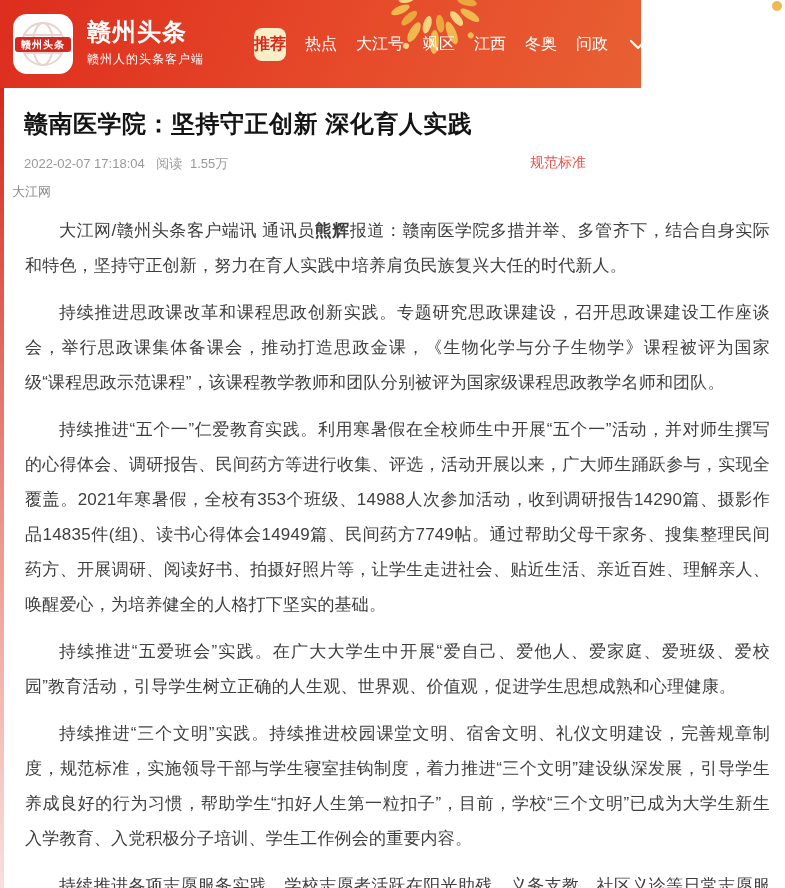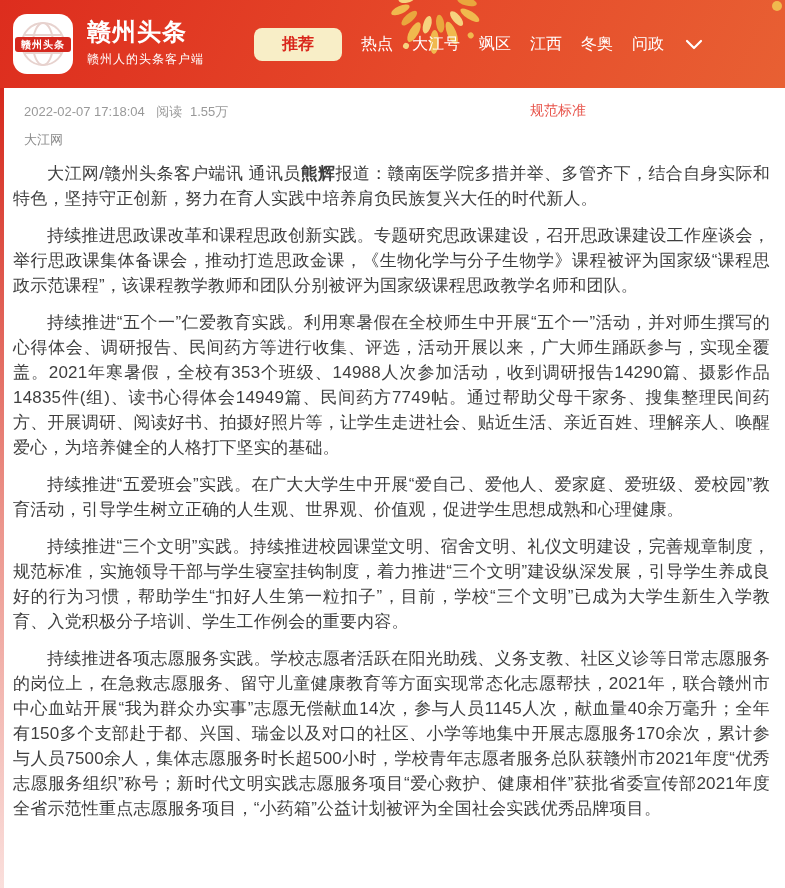--- a/index.html
+++ b/index.html
@@ -7,55 +7,55 @@
     --active-tab-bg:#f8eec7; --active-tab-text:#d9251a;
     --logo-banner-red:#d5281e; --follow-red:#e8534a;
     --meta-gray:#999999; --text-dark:#3e3e3e; --title-black:#141414;
     --firework-gold:#f0b94e; --strip-top:#d5281c; --strip-bottom:#fadfdc;
   }
   html,body{margin:0;padding:0;}
   .page{position:relative;width:785px;height:888px;background:#ffffff;overflow:hidden;
         font-family:"Liberation Sans","DejaVu Sans",sans-serif;}
 
   
-  .header{position:absolute;left:0;top:0;width:785px;height:88px;
+  .header{position:absolute;left:0;top:0;width:641px;height:88px;
           background:linear-gradient(115deg,var(--header-red-1) 0%,var(--header-red-2) 55%,var(--header-red-3) 100%);}
   .logo{position:absolute;left:13px;top:14px;width:60px;height:60px;background:#ffffff;
         border-radius:14px;cursor:pointer;}
   .logo svg{position:absolute;left:0;top:0;}
   .logo-banner{position:absolute;left:2px;right:2px;top:23px;height:15px;
         background:var(--logo-banner-red);border-radius:3px;color:#ffffff;
         font-size:10px;font-weight:bold;display:flex;align-items:center;justify-content:center;
         letter-spacing:1px;white-space:nowrap;}
   .app-name{position:absolute;left:87px;top:16px;font-size:24px;font-weight:bold;color:#ffffff;letter-spacing:1px;}
   .app-tagline{position:absolute;left:87px;top:51px;font-size:12px;color:#ffffff;letter-spacing:1px;}
   .nav{position:absolute;left:254px;top:0;height:88px;display:flex;align-items:center;gap:19px;z-index:2;}
   .nav-item{color:#ffffff;font-size:16px;cursor:pointer;white-space:nowrap;}
   .nav-item.active{background:var(--active-tab-bg);color:var(--active-tab-text);
-        font-weight:bold;padding:6px 28px;border-radius:8px;}
+        font-weight:bold;padding:6px 0;border-radius:8px;}
   .nav-more{display:flex;align-items:center;cursor:pointer;margin-left:2px;}
   .firework{position:absolute;left:378px;top:0;z-index:1;pointer-events:none;}
   .spark{position:absolute;left:772px;top:1px;width:10px;height:10px;border-radius:50%;
         background:var(--firework-gold);z-index:1;}
 
   
   .left-strip{position:absolute;left:0;top:88px;width:4px;height:800px;
         background:linear-gradient(180deg,var(--strip-top) 0%,#ec968d 55%,var(--strip-bottom) 100%);}
 
   
   .article{position:absolute;left:0;top:88px;width:785px;}
   .article-title{margin:20px 24px 0 24px;font-size:24px;line-height:32px;font-weight:bold;
         color:var(--title-black);letter-spacing:0.5px;}
   .meta-row{position:relative;margin:15px 24px 0 24px;font-size:13px;color:var(--meta-gray);}
   .meta-row .views-label{margin-left:8px;font-family:Liberation Serif, serif;}
   .meta-row .views-count{margin-left:4px;}
   .follow-link{position:absolute;left:506px;top:-1px;font-size:14px;color:var(--follow-red);cursor:pointer;}
-  .source-row{margin:10px 24px 0 24px;font-size:13px;color:#8a8a8a;}
+  .source-row{margin:10px 24px 0 12px;font-size:13px;color:#8a8a8a;}
   .article-body{margin:12px 15px 0 13px;}
-  .article-body p{margin:0 0 12px 0;font-size:17px;line-height:25px;color:var(--text-dark);
+  .article-body p{margin:0 0 12px 12px;font-size:17px;line-height:35px;color:var(--text-dark);
         text-align:justify;text-indent:2em;letter-spacing:0.2px;}
   .article-body b{font-weight:bold;}
 </style>
 </head>
 <body>
 
 <div class="page">
 
   <div class="header">
 
@@ -132,20 +132,21 @@
           <polyline points="2,2 9,9 16,2" fill="none" stroke="#ffffff" stroke-width="2.2" stroke-linecap="round" stroke-linejoin="round"></polyline>
         </svg>
       </span>
     </div>
   </div>
 
   <div class="left-strip"></div>
 
   <div class="article">
 
+    <h1 class="article-title">赣南医学院：坚持守正创新 深化育人实践</h1>
 
     <div class="meta-row">
       <span>2022-02-07 17:18:04</span>
       <span class="views-label">阅读</span>
       <span class="views-count">1.55万</span>
       <span class="follow-link">规范标准</span>
     </div>
 
     <div class="source-row">大江网</div>
 

